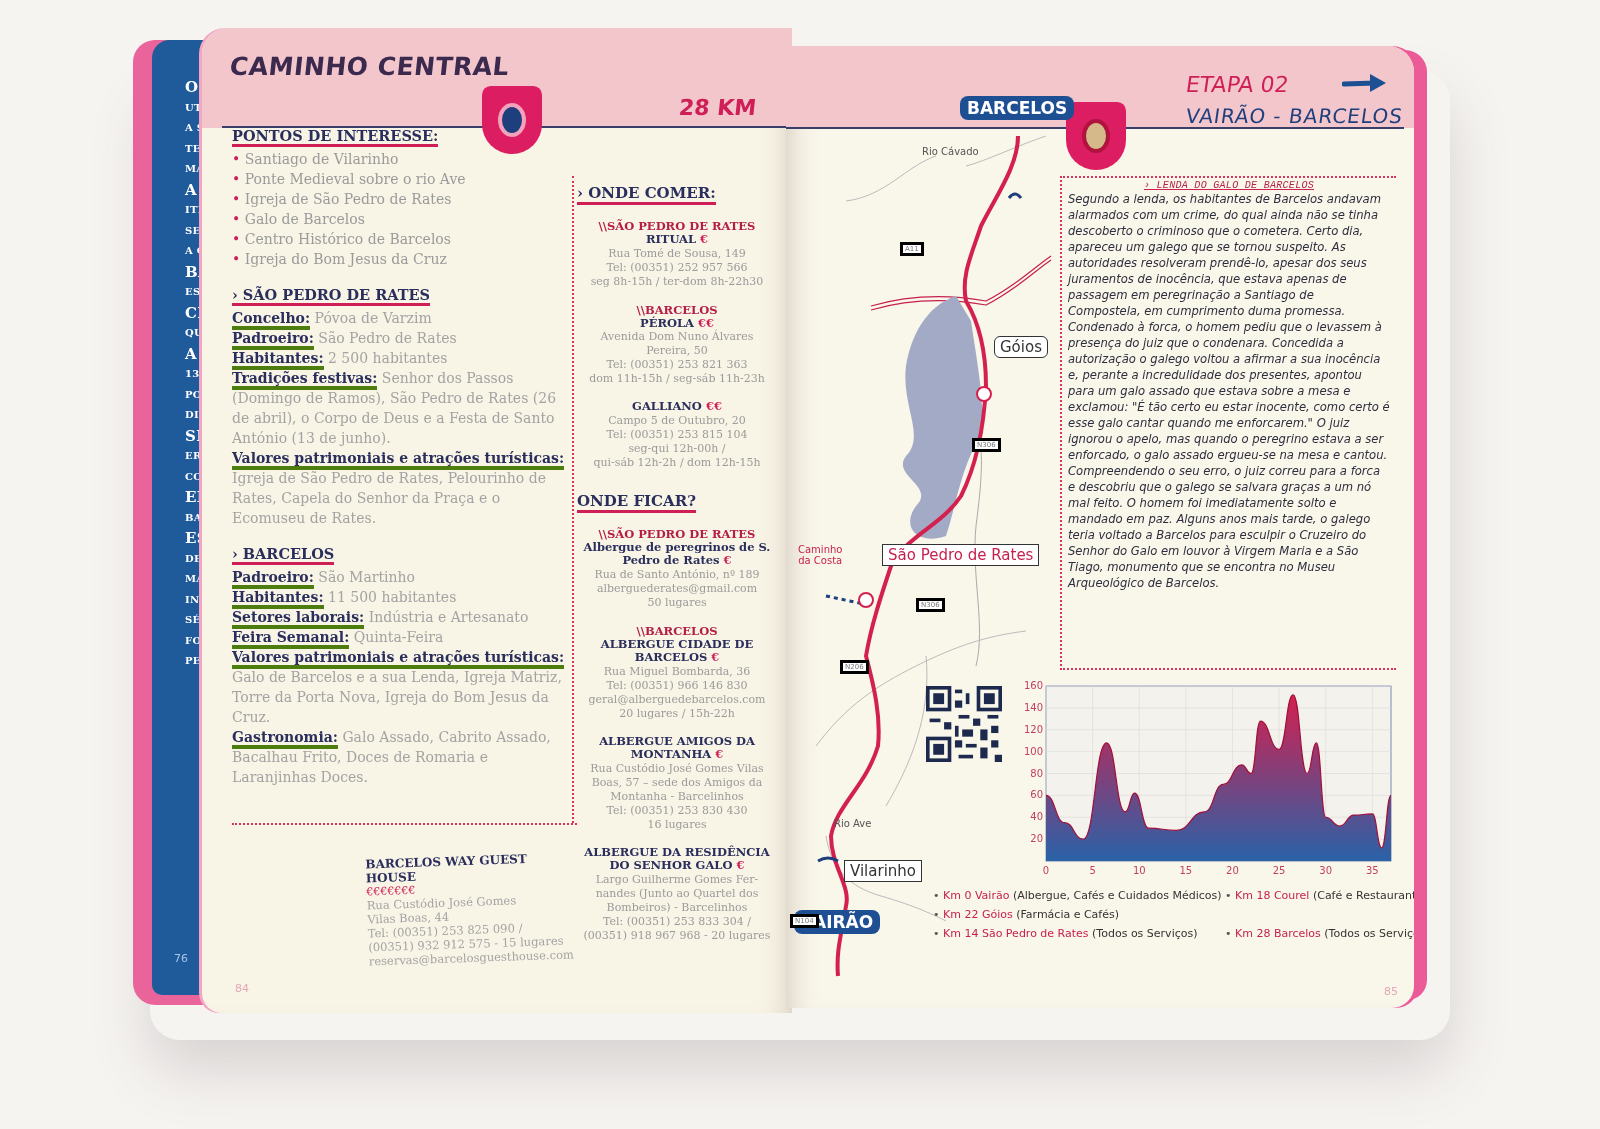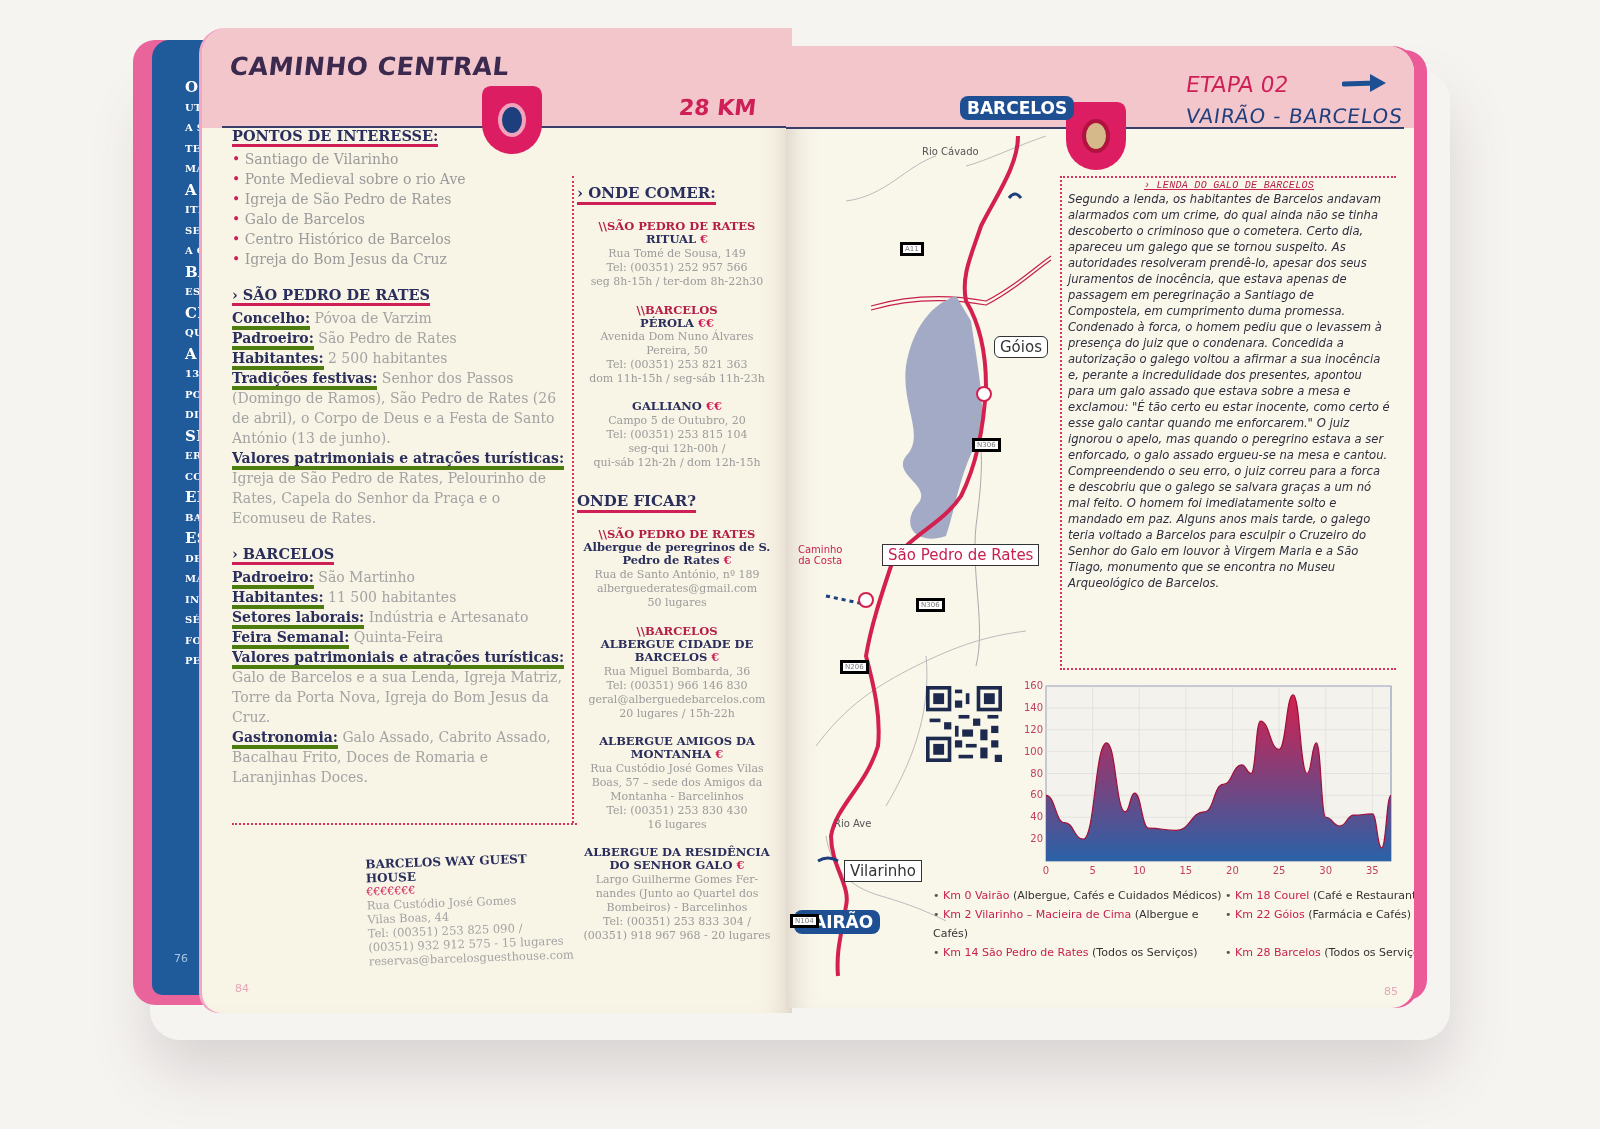--- a/index.html
+++ b/index.html
@@ -386,21 +386,20 @@
       <path d="M28 117.375 C37.32432432432432 117.375 37.32432432432432 144.71875 46.648648648648646 144.71875 C55.97297297297297 144.71875 55.97297297297297 161.125 65.29729729729729 161.125 C76.95270270270271 161.125 76.95270270270271 64.87499999999999 88.60810810810811 64.87499999999999 C97.93243243243244 64.87499999999999 97.93243243243244 133.78125 107.25675675675676 133.78125 C111.91891891891892 133.78125 111.91891891891892 115.1875 116.58108108108108 115.1875 C123.57432432432432 115.1875 123.57432432432432 150.1875 130.56756756756758 150.1875 C144.55405405405406 150.1875 144.55405405405406 152.375 158.54054054054055 152.375 C172.52702702702703 152.375 172.52702702702703 133.78125 186.51351351351352 133.78125 C195.83783783783784 133.78125 195.83783783783784 106.4375 205.16216216216216 106.4375 C214.48648648648648 106.4375 214.48648648648648 86.74999999999999 223.8108108108108 86.74999999999999 C228.47297297297297 86.74999999999999 228.47297297297297 95.5 233.13513513513516 95.5 C237.7972972972973 95.5 237.7972972972973 43 242.45945945945945 43 C251.7837837837838 43 251.7837837837838 71.43750000000001 261.1081081081081 71.43750000000001 C268.10135135135135 71.43750000000001 268.10135135135135 16.75 275.0945945945946 16.75 C282.0878378378378 16.75 282.0878378378378 95.5 289.0810810810811 95.5 C293.7432432432432 95.5 293.7432432432432 64.87499999999999 298.4054054054054 64.87499999999999 C303.0675675675676 64.87499999999999 303.0675675675676 139.25 307.72972972972974 139.25 C314.72297297297297 139.25 314.72297297297297 148 321.7162162162162 148 C328.7094594594595 148 328.7094594594595 137.0625 335.7027027027027 137.0625 C345.02702702702703 137.0625 345.02702702702703 135.96875 354.35135135135135 135.96875 C359.01351351351354 135.96875 359.01351351351354 169.875 363.6756756756757 169.875 C368.3378378378378 169.875 368.3378378378378 117.375 373 117.375 L373 183 L28 183 Z" fill="url(#g)"></path>
       <path d="M28 117.375 C37.32432432432432 117.375 37.32432432432432 144.71875 46.648648648648646 144.71875 C55.97297297297297 144.71875 55.97297297297297 161.125 65.29729729729729 161.125 C76.95270270270271 161.125 76.95270270270271 64.87499999999999 88.60810810810811 64.87499999999999 C97.93243243243244 64.87499999999999 97.93243243243244 133.78125 107.25675675675676 133.78125 C111.91891891891892 133.78125 111.91891891891892 115.1875 116.58108108108108 115.1875 C123.57432432432432 115.1875 123.57432432432432 150.1875 130.56756756756758 150.1875 C144.55405405405406 150.1875 144.55405405405406 152.375 158.54054054054055 152.375 C172.52702702702703 152.375 172.52702702702703 133.78125 186.51351351351352 133.78125 C195.83783783783784 133.78125 195.83783783783784 106.4375 205.16216216216216 106.4375 C214.48648648648648 106.4375 214.48648648648648 86.74999999999999 223.8108108108108 86.74999999999999 C228.47297297297297 86.74999999999999 228.47297297297297 95.5 233.13513513513516 95.5 C237.7972972972973 95.5 237.7972972972973 43 242.45945945945945 43 C251.7837837837838 43 251.7837837837838 71.43750000000001 261.1081081081081 71.43750000000001 C268.10135135135135 71.43750000000001 268.10135135135135 16.75 275.0945945945946 16.75 C282.0878378378378 16.75 282.0878378378378 95.5 289.0810810810811 95.5 C293.7432432432432 95.5 293.7432432432432 64.87499999999999 298.4054054054054 64.87499999999999 C303.0675675675676 64.87499999999999 303.0675675675676 139.25 307.72972972972974 139.25 C314.72297297297297 139.25 314.72297297297297 148 321.7162162162162 148 C328.7094594594595 148 328.7094594594595 137.0625 335.7027027027027 137.0625 C345.02702702702703 137.0625 345.02702702702703 135.96875 354.35135135135135 135.96875 C359.01351351351354 135.96875 359.01351351351354 169.875 363.6756756756757 169.875 C368.3378378378378 169.875 368.3378378378378 117.375 373 117.375" fill="none" stroke="#a0103a" stroke-width="1.2"></path>
     </svg>
 
   <div class="km-list" id="km-list">
       <div class="row">
         <div class="b c1"><span class="r">Km 0 Vairão</span><span> (Albergue, Cafés e Cuidados Médicos)</span></div>
         <div class="b"><span class="r">Km 18 Courel</span><span> (Café e Restaurante)</span></div>
       </div>
       <div class="row">
-        <div class="b c1"><span class="r">Km 2  Vilarinho – Macieira de Cima</span><span> (Albergue e Cafés)</span></div>
         <div class="b"><span class="r">Km 22 Góios</span><span> (Farmácia e Cafés)</span></div>
       </div>
       <div class="row">
         <div class="b c1"><span class="r">Km 14 São Pedro de Rates</span><span> (Todos os Serviços)</span></div>
         <div class="b"><span class="r">Km 28 Barcelos</span><span> (Todos os Serviços)</span></div>
       </div>
     </div>
   <div class="pnum">85</div>
 </div>
 

